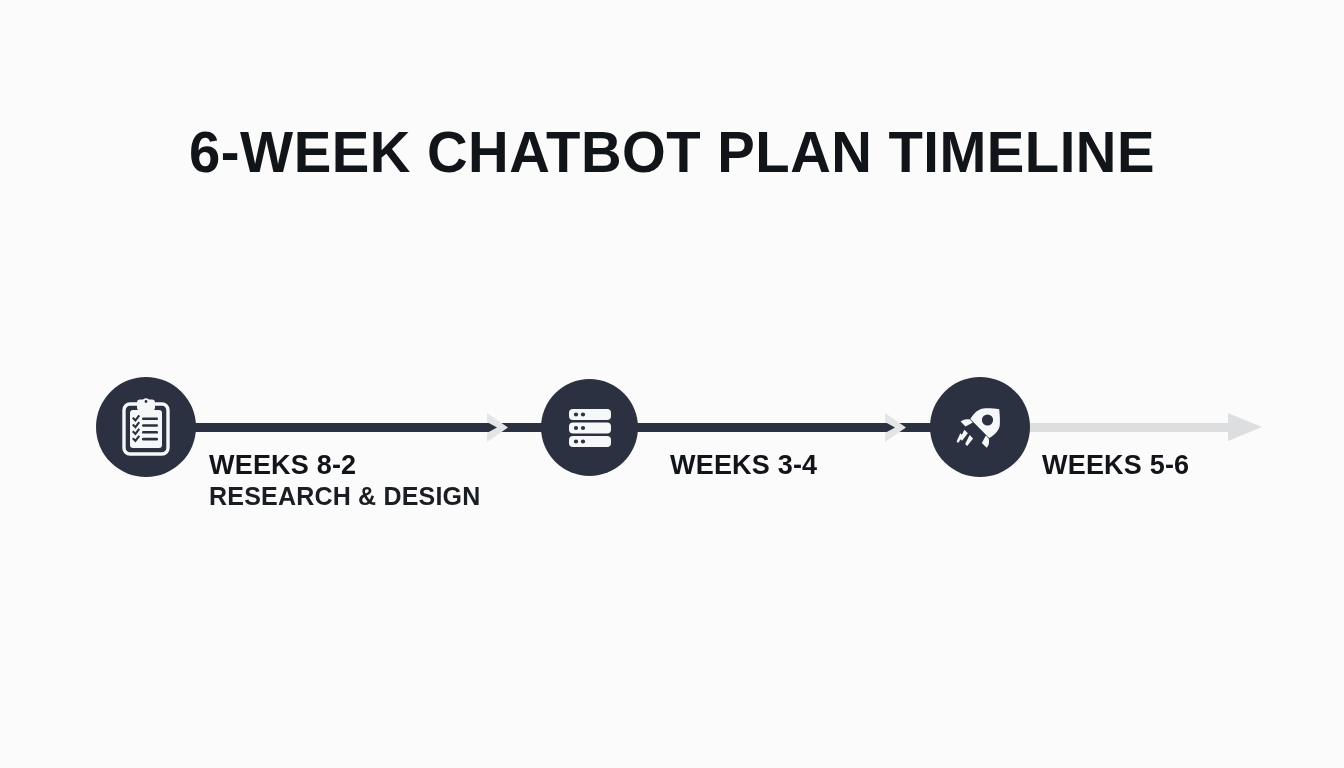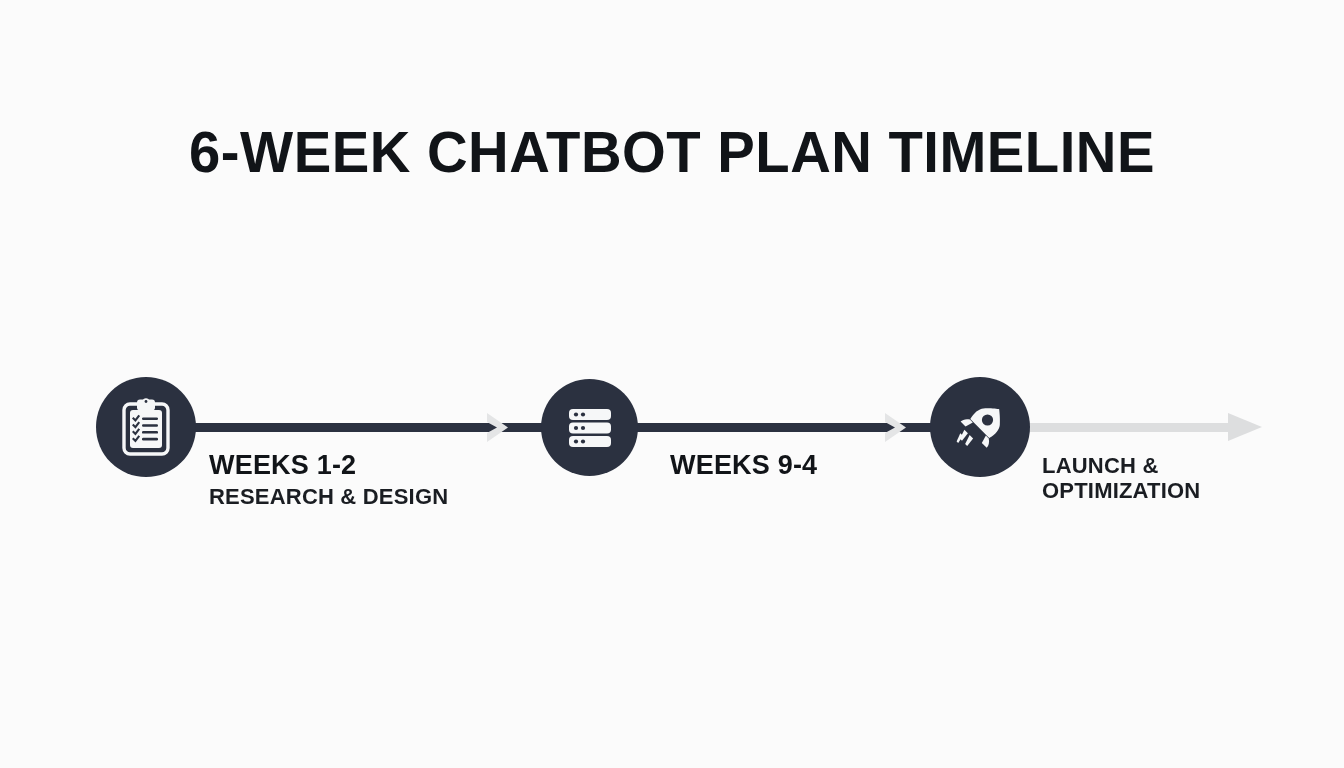--- a/index.html
+++ b/index.html
@@ -85,21 +85,21 @@
     font-weight: 700;
     font-size: 27px;
     letter-spacing: 0.2px;
     color: #111418;
     line-height: 31px;
     white-space: nowrap;
   }
   .label-sub {
     font-family: "Liberation Sans", sans-serif;
     font-weight: 700;
-    font-size: 22px;
+    font-size: 25px;
     letter-spacing: 0.2px;
     color: #1a1d22;
     line-height: 25px;
     margin-top: 3px;
     white-space: pre-line;
   }
 </style>
 </head>
 <body>
 
@@ -179,26 +179,25 @@
           <path d="M16.6 35.0 L20.1 38.5 L14.2 46.0 L12.1 43.9 Z"></path>
           <path d="M7.3 33.2 L9.9 35.8 L5.2 43.0 L3.6 41.4 Z"></path>
         </g>
         <circle cx="34.5" cy="20.0" r="5.6" fill="#2b3140"></circle>
       </svg>
     </div>
 
   </div>
 
   <div class="label-block" style="left:209px; top:450px;">
-    <div class="label-head">WEEKS 1-2</div>
+    <div class="label-head">WEEKS 8-2</div>
     <div class="label-sub">RESEARCH &amp; DESIGN</div>
   </div>
 
   <div class="label-block" style="left:670px; top:450px;">
-    <div class="label-head">WEEKS 9-4</div>
+    <div class="label-head">WEEKS 3-4</div>
   </div>
 
   <div class="label-block" style="left:1042px; top:450px;">
-    <div class="label-sub">LAUNCH &amp;
-OPTIMIZATION</div>
+    <div class="label-head">WEEKS 5-6</div>
   </div>
 
 </div>
 
 </body></html>

